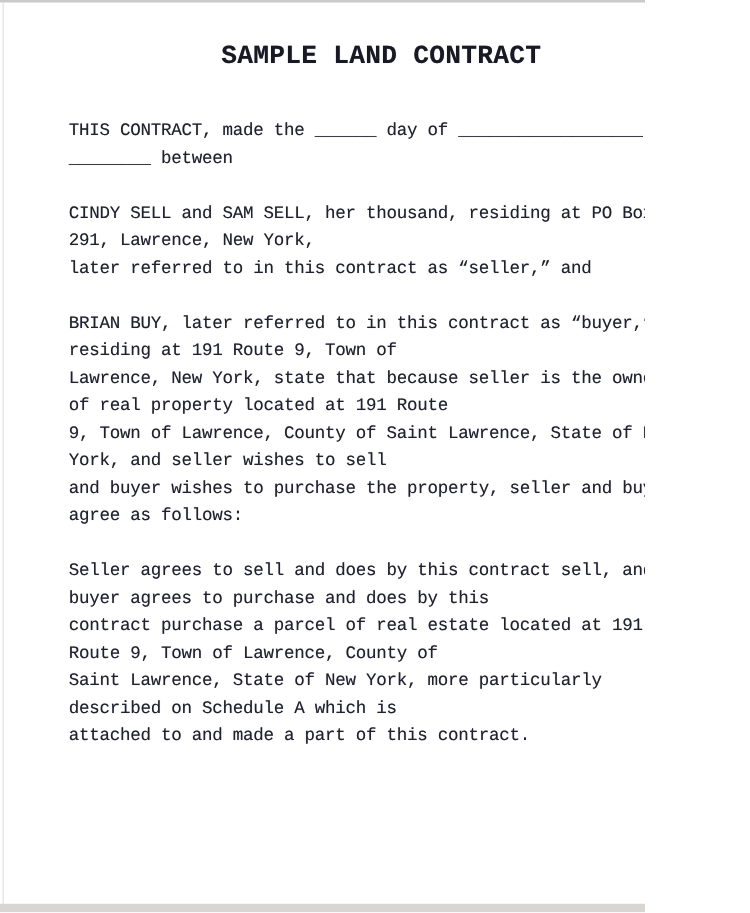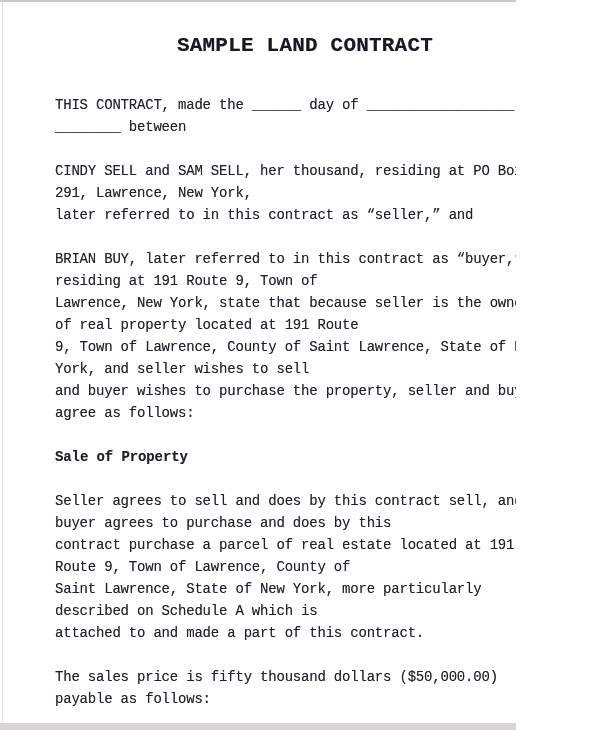--- a/index.html
+++ b/index.html
@@ -81,25 +81,23 @@
     <p class="para">THIS CONTRACT, made the ______ day of __________________, ________ between</p>
 
     <p class="para">CINDY SELL and SAM SELL, her thousand, residing at PO Box 291, Lawrence, New York,
 later referred to in this contract as “seller,” and</p>
 
     <p class="para">BRIAN BUY, later referred to in this contract as “buyer,” residing at 191 Route 9, Town of
 Lawrence, New York, state that because seller is the owner of real property located at 191 Route
 9, Town of Lawrence, County of Saint Lawrence, State of New York, and seller wishes to sell
 and buyer wishes to purchase the property, seller and buyer agree as follows:</p>
 
-    <h2 class="heading">Sale of Property</h2>
 
     <p class="para">Seller agrees to sell and does by this contract sell, and buyer agrees to purchase and does by this
 contract purchase a parcel of real estate located at 191 Route 9, Town of Lawrence, County of
 Saint Lawrence, State of New York, more particularly described on Schedule A which is
 attached to and made a part of this contract.</p>
 
 
-    <p class="para">The sales price is fifty thousand dollars ($50,000.00) payable as follows:</p>
 
 
   </div>
 </div>
 
 </body></html>

